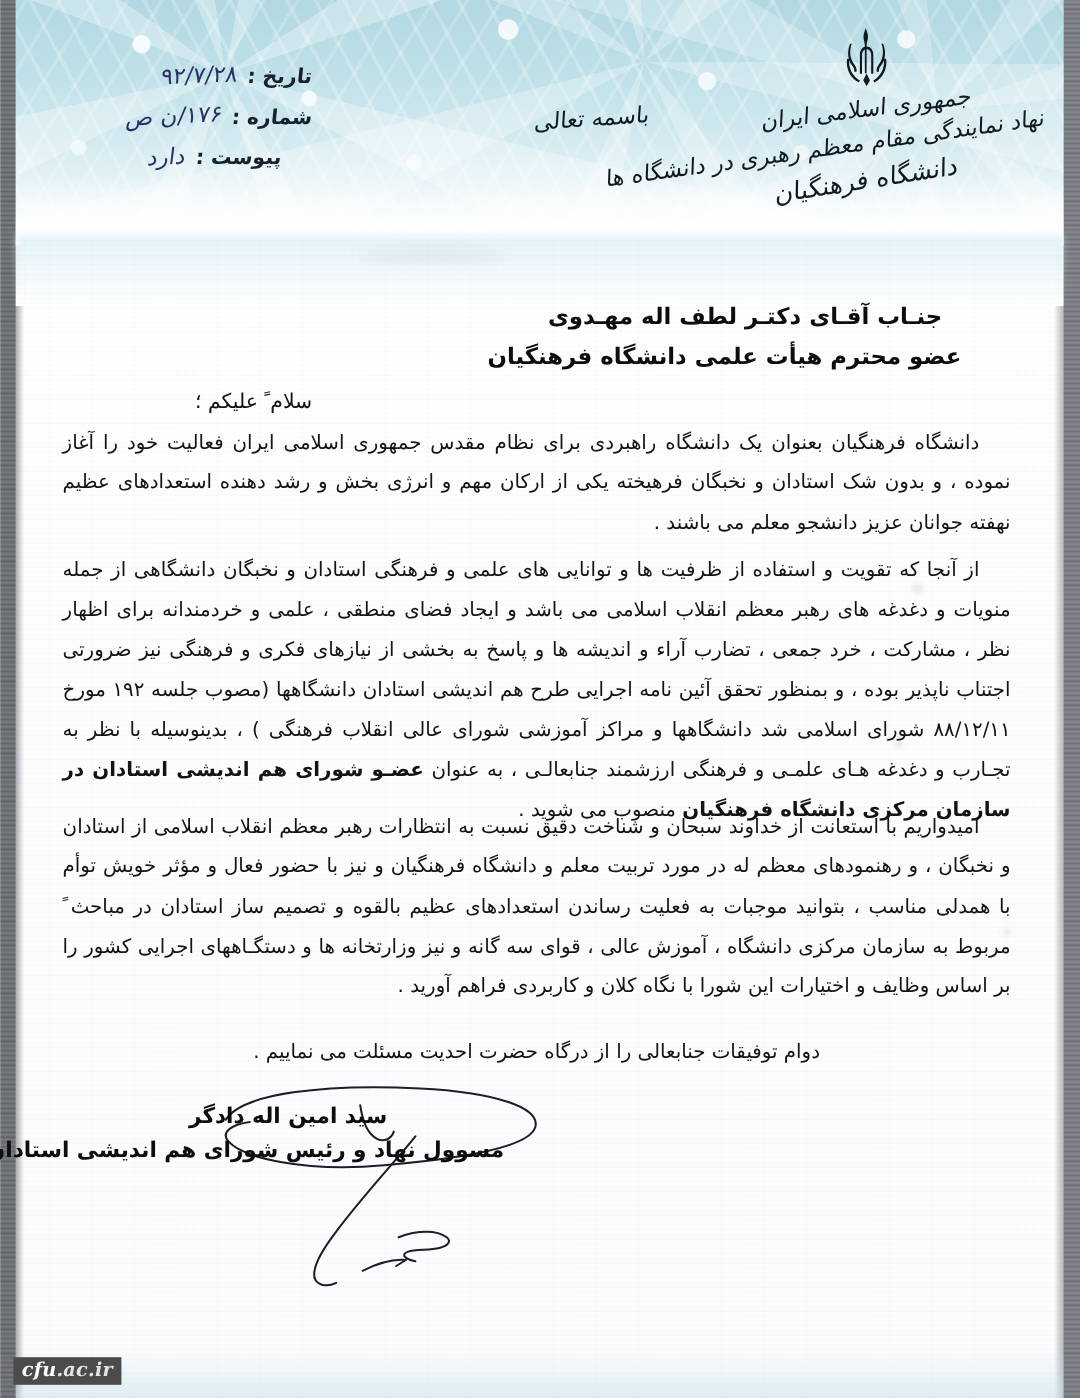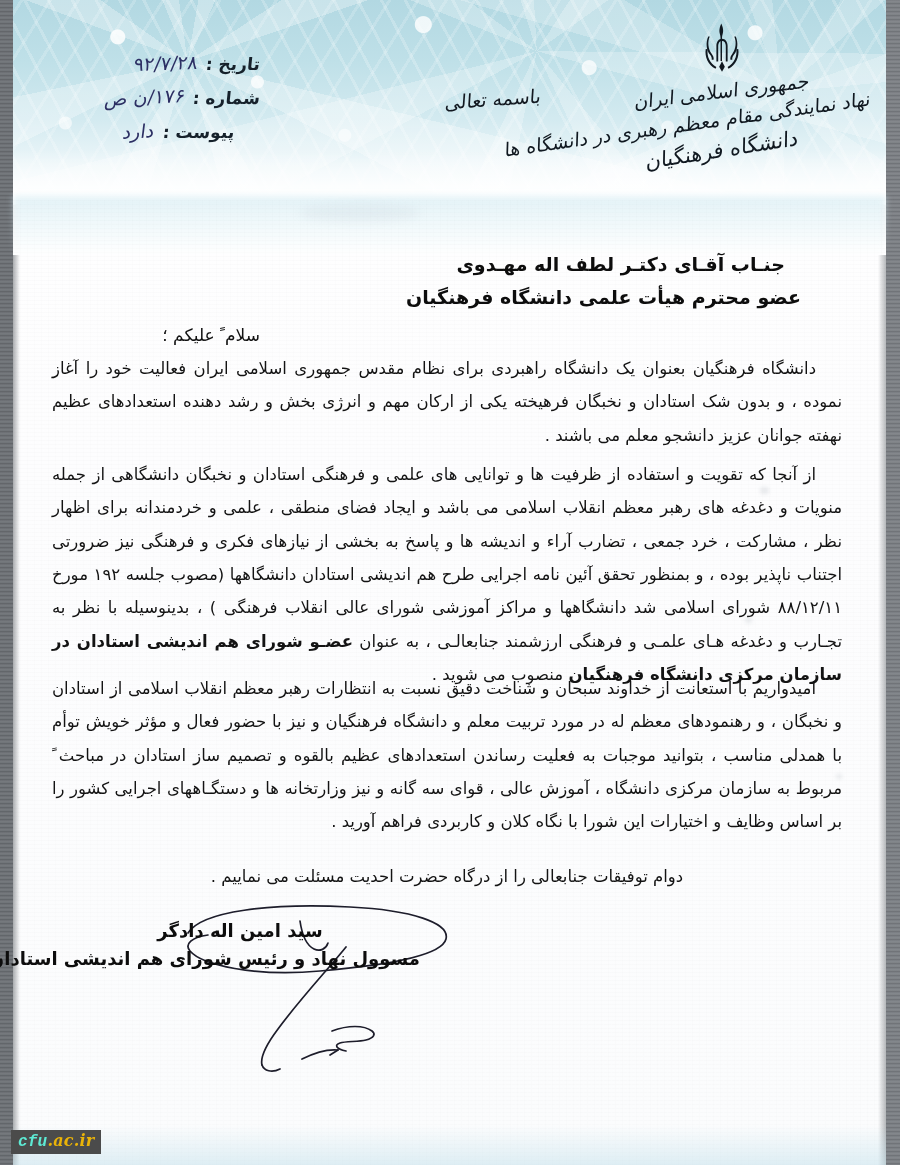--- a/index.html
+++ b/index.html
@@ -180,22 +180,22 @@
   .s4{left:300px;top:205px;width:120px;height:16px;background:rgba(180,195,205,.16);filter:blur(5px);}
 
   
   .watermark{
     position:absolute;left:11px;bottom:11px;
     background:#4b4b4b;padding:3px 7px 4px 7px;
     font-family:"DejaVu Serif","Liberation Serif",serif;
     font-weight:700;font-style:italic;font-size:16px;
     direction:ltr;line-height:1;letter-spacing:.2px;
   }
-  .wm-a{color:#5eead4;font-family:Liberation Mono, monospace;}
-  .wm-b{color:#eab308;}
+  .wm-a{color:#ffffff;}
+  .wm-b{color:#e5e5e5;}
   .bottom-blue{
     position:absolute;left:13px;bottom:0;width:873px;height:40px;
     background:linear-gradient(0deg,rgba(198,226,236,.55),rgba(255,255,255,0));
   }
 </style>
 </head>
 <body>
 
 <div class="page">
 

